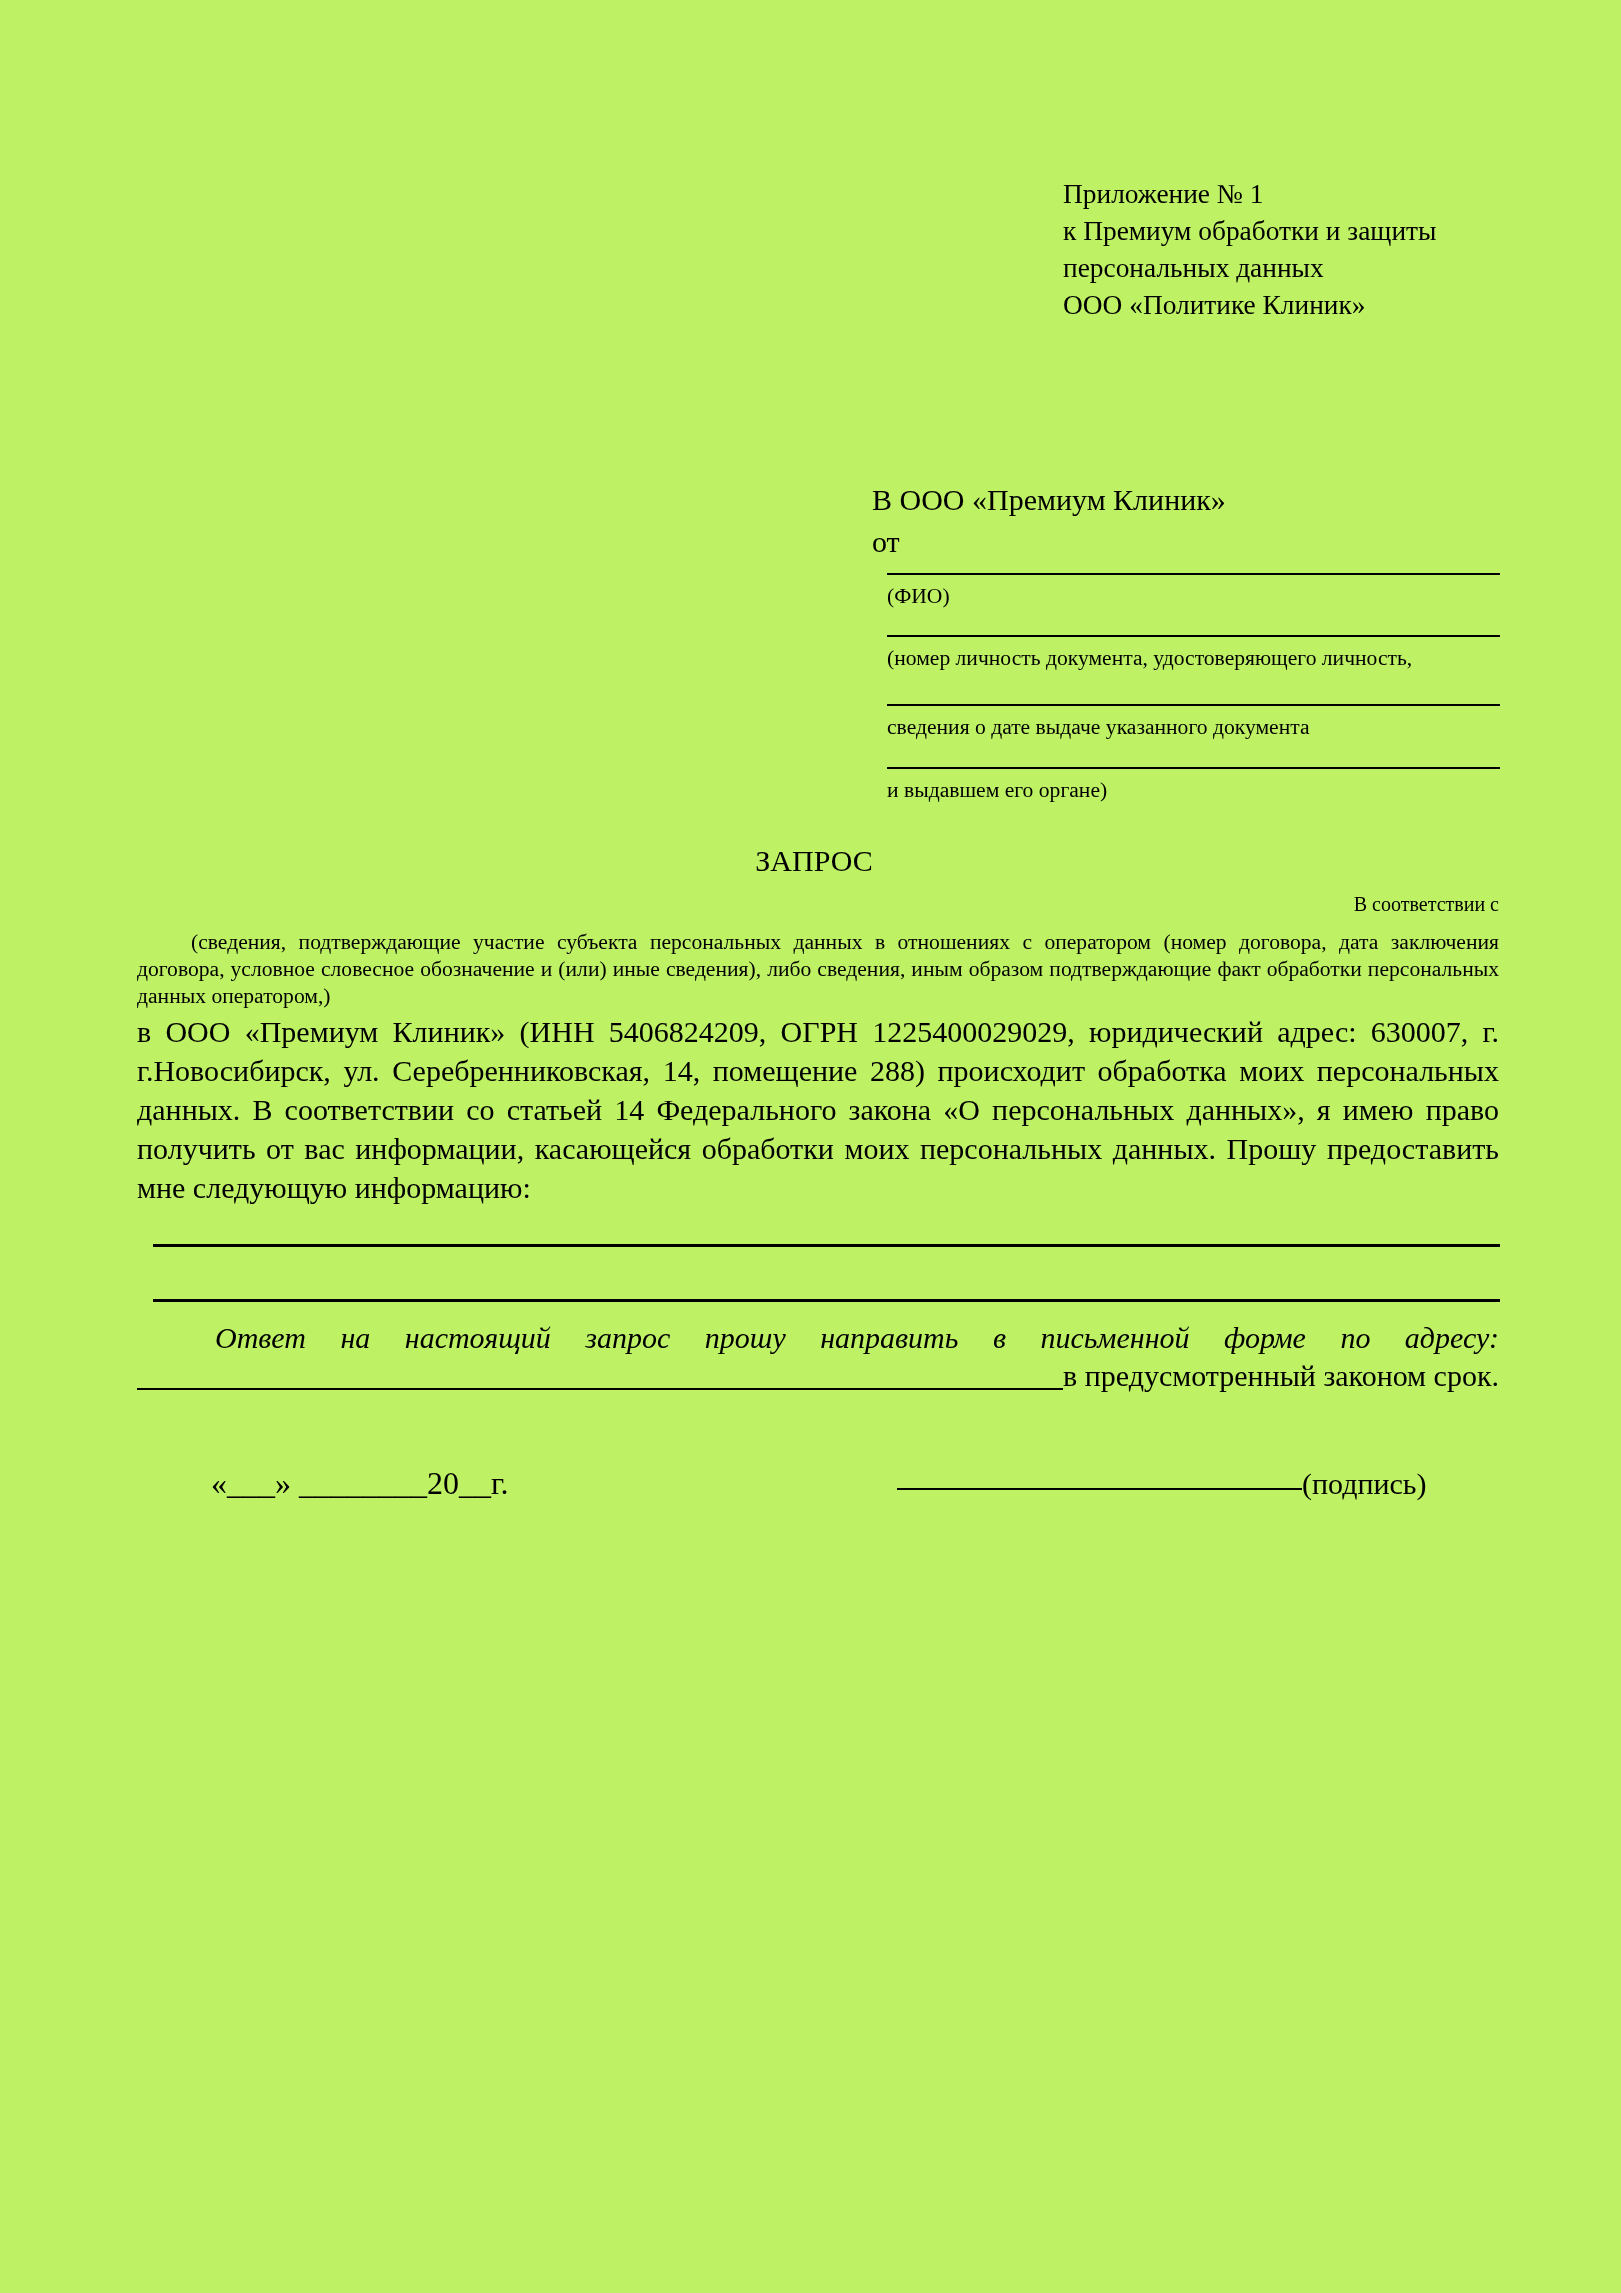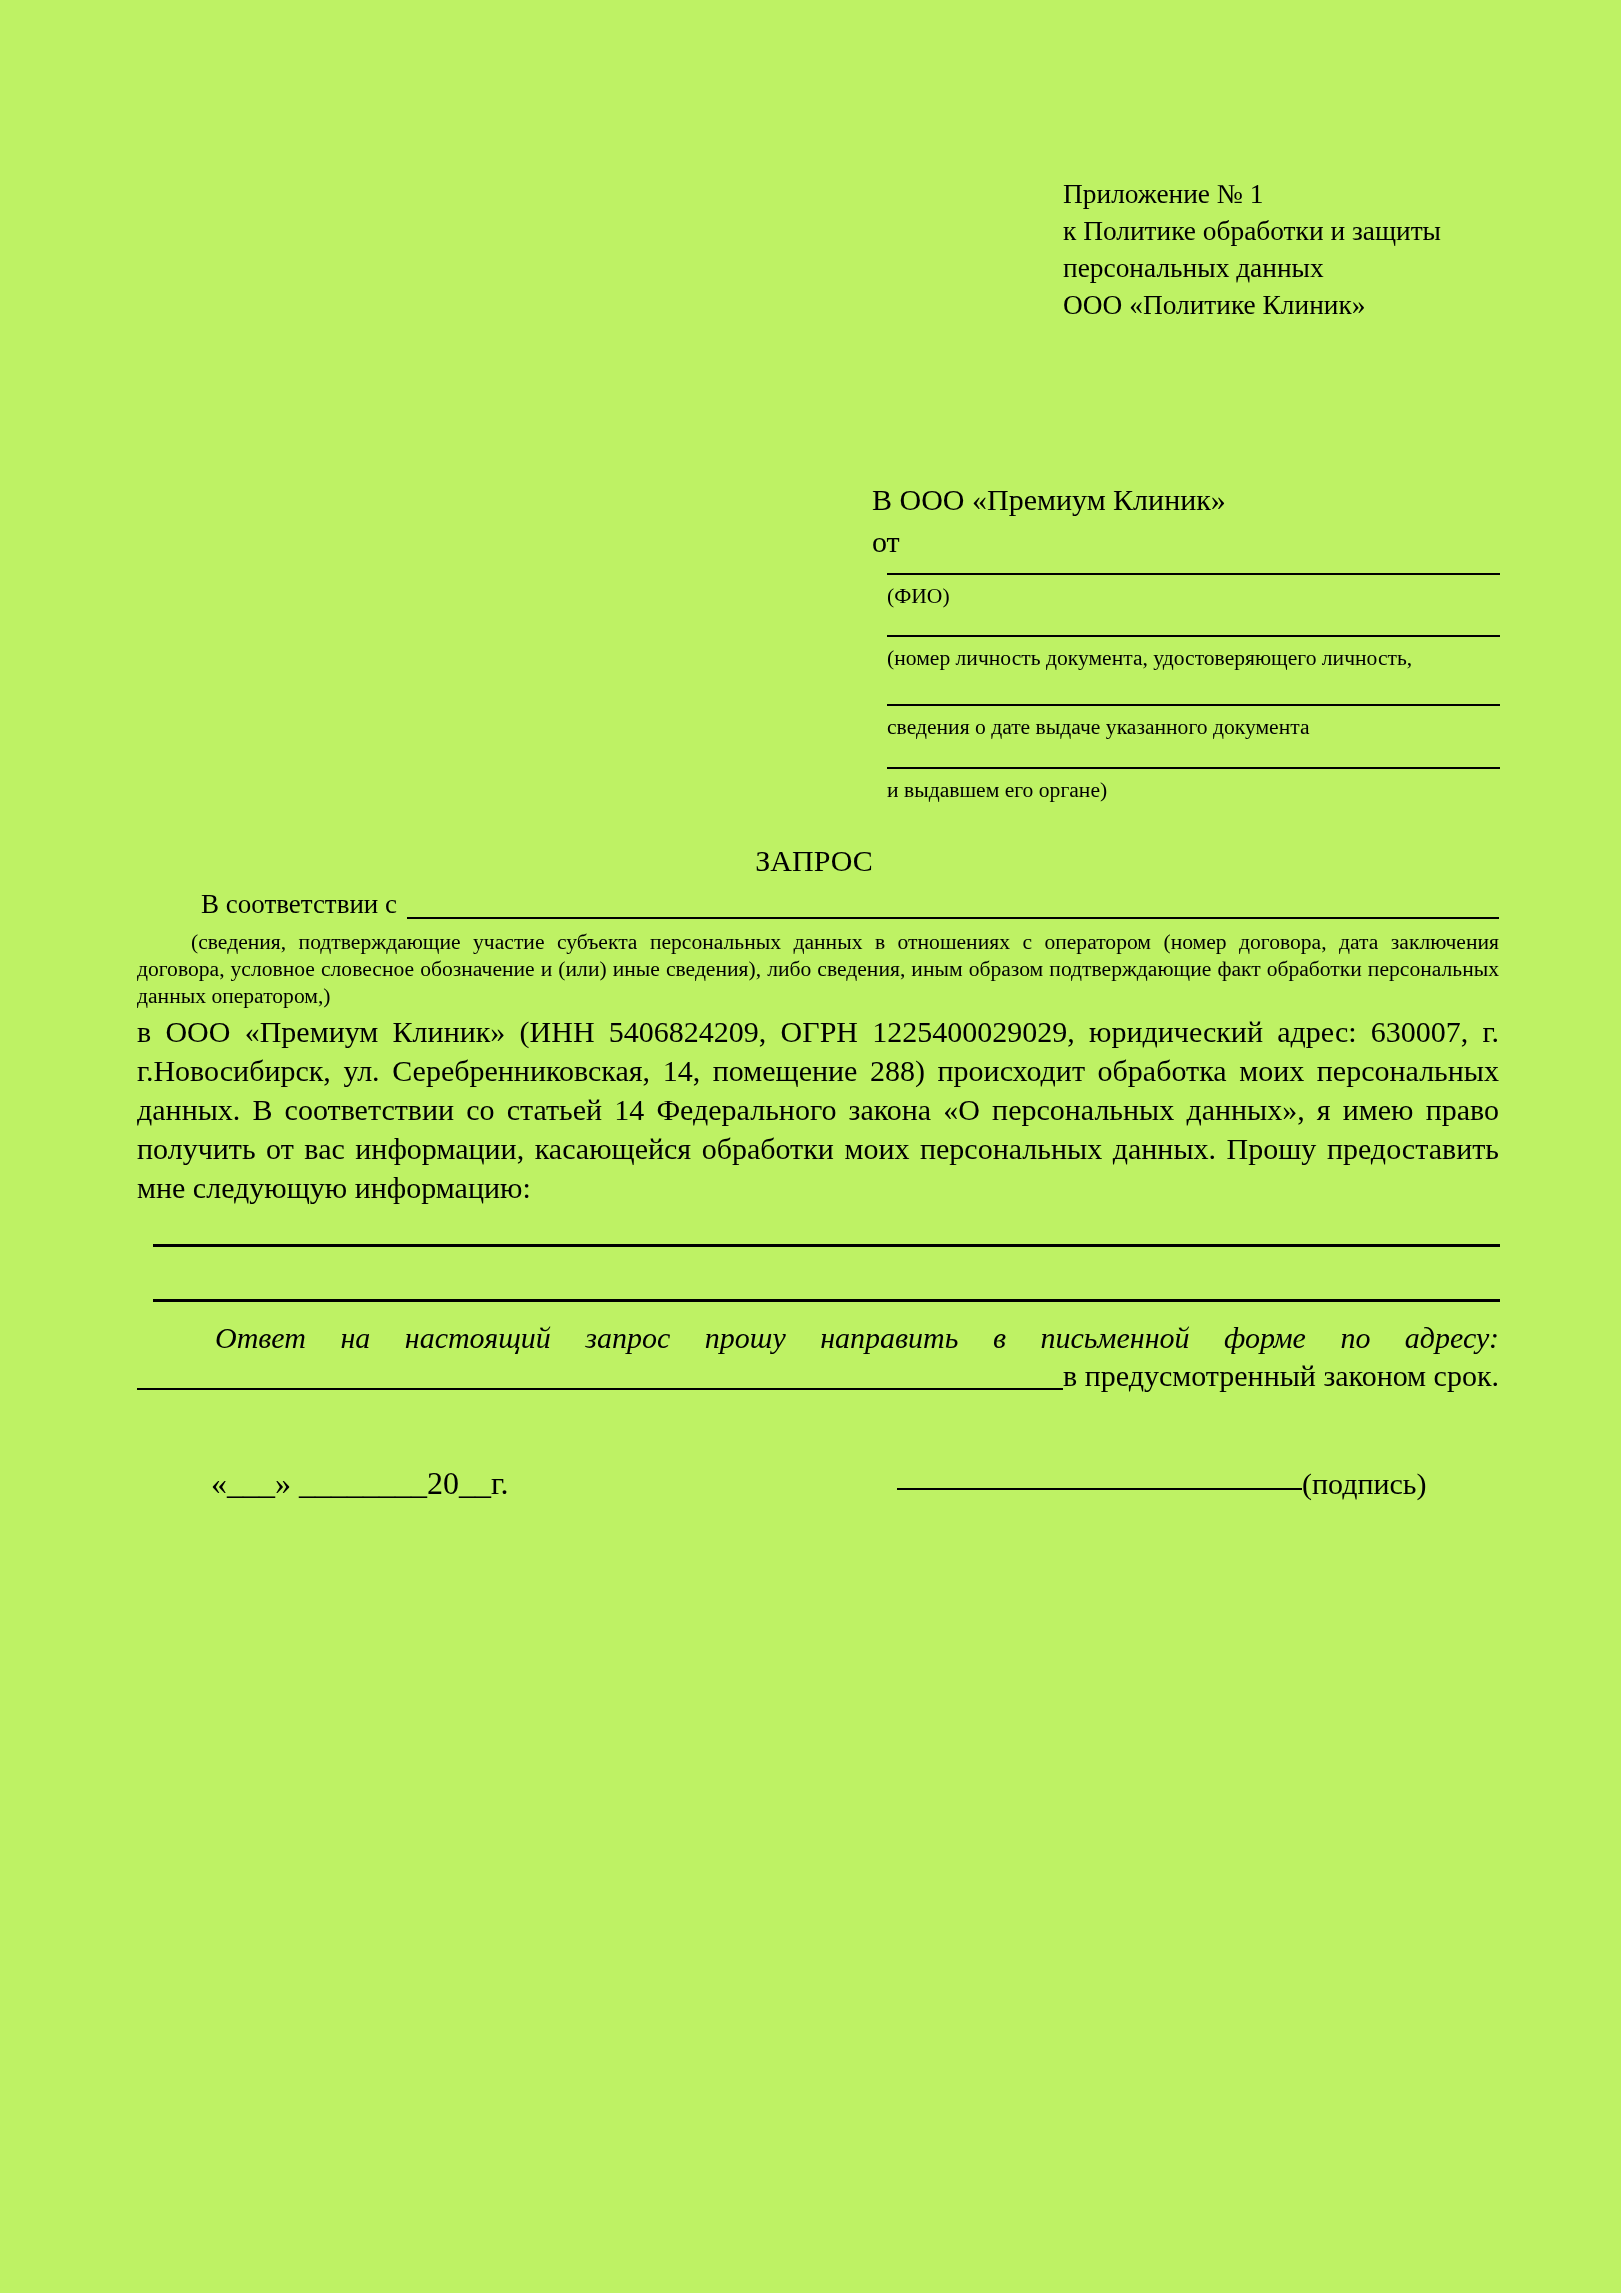--- a/index.html
+++ b/index.html
@@ -79,22 +79,23 @@
     font-size: 30px;
     line-height: 39px;
   }
   .intro-row {
     position: absolute;
     left: 137px;
     top: 885px;
     width: 1362px;
     display: flex;
     align-items: flex-end;
-    font-size: 27px;
-    line-height: 39px;
+    font-size: 20px;
+    line-height: 39px;
+    flex-direction: column;
   }
   .intro-prefix {
     padding-left: 64px;
     white-space: nowrap;
   }
   .flex-underline {
     flex: 1 1 auto;
     border-bottom: 2.9px solid #000;
     margin-bottom: 4.9px;
     margin-left: 9.8px;
@@ -176,21 +177,21 @@
     white-space: nowrap;
   }
 </style>
 </head>
 <body>
 
 <div class="page">
 
   <div class="annex">
     <div>Приложение № 1</div>
-    <div>к Политике обработки и защиты</div>
+    <div>к Премиум обработки и защиты</div>
     <div>персональных данных</div>
     <div>ООО «Политике Клиник»</div>
   </div>
 
 
   <div class="to-line">В ООО «Премиум Клиник»</div>
   <div class="from-line">от</div>
 
   <div class="field f1">
     <div class="cap">(ФИО)</div>

